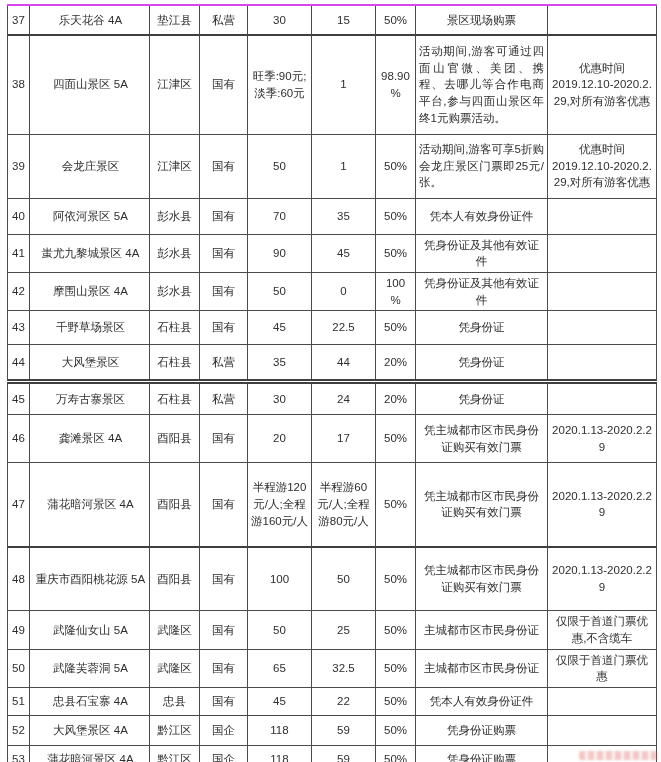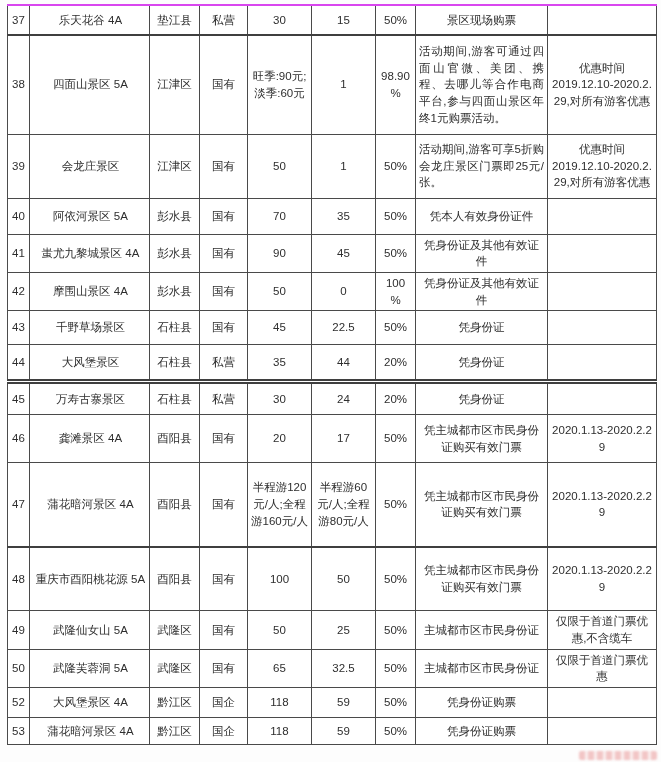--- a/index.html
+++ b/index.html
@@ -201,20 +201,31 @@
           <td class="c-no">50</td>
           <td class="c-name">武隆芙蓉洞 5A</td>
           <td class="c-district">武隆区</td>
           <td class="c-ownership">国有</td>
           <td class="c-price">65</td>
           <td class="c-discounted">32.5</td>
           <td class="c-percent">50%</td>
           <td class="c-condition">主城都市区市民身份证</td>
           <td class="c-remark">仅限于首道门票优惠</td>
         </tr>
+        <tr style="height: 28px;">
+          <td class="c-no">51</td>
+          <td class="c-name center">忠县石宝寨 4A</td>
+          <td class="c-district">忠县</td>
+          <td class="c-ownership">国有</td>
+          <td class="c-price">45</td>
+          <td class="c-discounted">22</td>
+          <td class="c-percent">50%</td>
+          <td class="c-condition">凭本人有效身份证件</td>
+          <td class="c-remark"></td>
+        </tr>
         <tr style="height: 30px;">
           <td class="c-no">52</td>
           <td class="c-name">大风堡景区 4A</td>
           <td class="c-district">黔江区</td>
           <td class="c-ownership">国企</td>
           <td class="c-price">118</td>
           <td class="c-discounted">59</td>
           <td class="c-percent">50%</td>
           <td class="c-condition">凭身份证购票</td>
           <td class="c-remark"></td>

